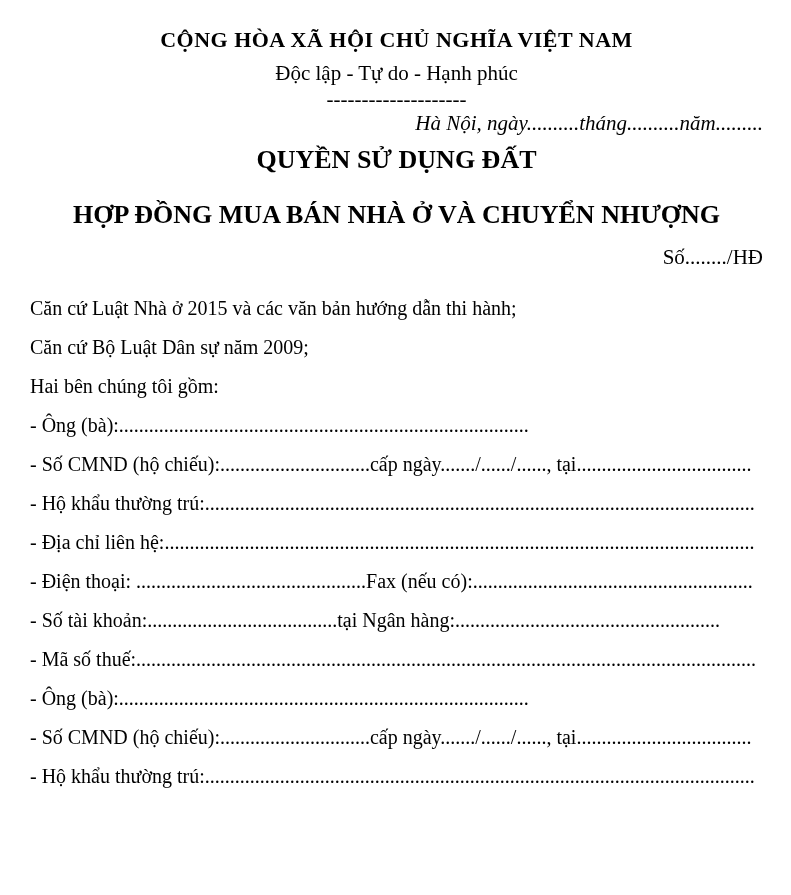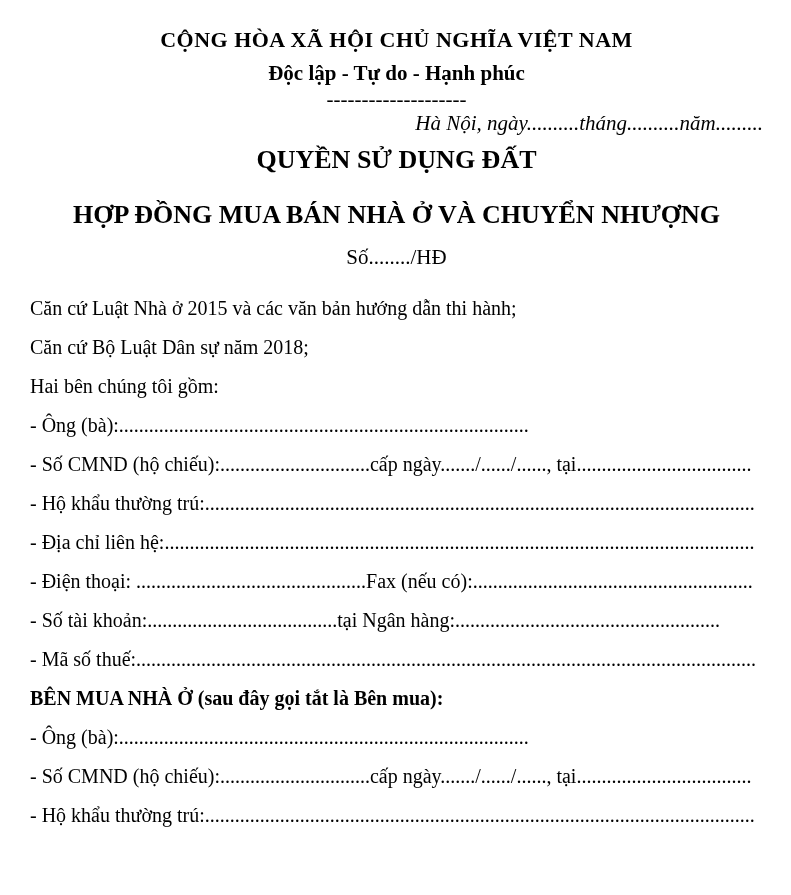--- a/index.html
+++ b/index.html
@@ -20,21 +20,21 @@
   }
   .nat-h1 {
     text-align: center;
     font-weight: bold;
     font-size: 22px;
     line-height: 28px;
     letter-spacing: 0.5px;
   }
   .nat-h2 {
     text-align: center;
-    font-weight: bold;
+    font-weight: normal;
     font-size: 21px;
     line-height: 28px;
     margin-top: 5px;
   }
   .divider {
     text-align: center;
     font-size: 21px;
     line-height: 20px;
     margin-top: 2px;
   }
@@ -47,21 +47,21 @@
   .doc-title {
     text-align: center;
     font-weight: bold;
     font-size: 26px;
     line-height: 45px;
   }
   .doc-title.first {
     margin-top: 10px;
   }
   .contract-no {
-    text-align: center;
+    text-align: right;
     font-size: 21px;
     line-height: 28px;
     margin-top: 6px;
   }
   .body-block {
     margin-top: 18px;
   }
   .line {
     font-size: 20px;
     line-height: 39px;
@@ -81,30 +81,29 @@
   <div class="nat-h2">Độc lập - Tự do - Hạnh phúc</div>
   <div class="divider">--------------------</div>
   <div class="dateline">Hà Nội, ngày..........tháng..........năm.........</div>
 
   <div class="doc-title">QUYỀN SỬ DỤNG ĐẤT</div>
   <div class="doc-title first">HỢP ĐỒNG MUA BÁN NHÀ Ở VÀ CHUYỂN NHƯỢNG</div>
   <div class="contract-no">Số......../HĐ</div>
 
   <div class="body-block">
     <div class="line">Căn cứ Luật Nhà ở 2015 và các văn bản hướng dẫn thi hành;</div>
-    <div class="line">Căn cứ Bộ Luật Dân sự năm 2018;</div>
+    <div class="line">Căn cứ Bộ Luật Dân sự năm 2009;</div>
     <div class="line">Hai bên chúng tôi gồm:</div>
 
     <div class="line">- Ông (bà):..................................................................................</div>
     <div class="line">- Số CMND (hộ chiếu):..............................cấp ngày......./....../......, tại...................................</div>
     <div class="line">- Hộ khẩu thường trú:..............................................................................................................</div>
     <div class="line">- Địa chỉ liên hệ:......................................................................................................................</div>
     <div class="line">- Điện thoại: ..............................................Fax (nếu có):........................................................</div>
     <div class="line">- Số tài khoản:......................................tại Ngân hàng:.....................................................</div>
     <div class="line">- Mã số thuế:............................................................................................................................</div>
 
-    <div class="line bold">BÊN MUA NHÀ Ở (sau đây gọi tắt là Bên mua):</div>
     <div class="line">- Ông (bà):..................................................................................</div>
     <div class="line">- Số CMND (hộ chiếu):..............................cấp ngày......./....../......, tại...................................</div>
     <div class="line">- Hộ khẩu thường trú:..............................................................................................................</div>
   </div>
 
 </div>
 
 </body></html>

